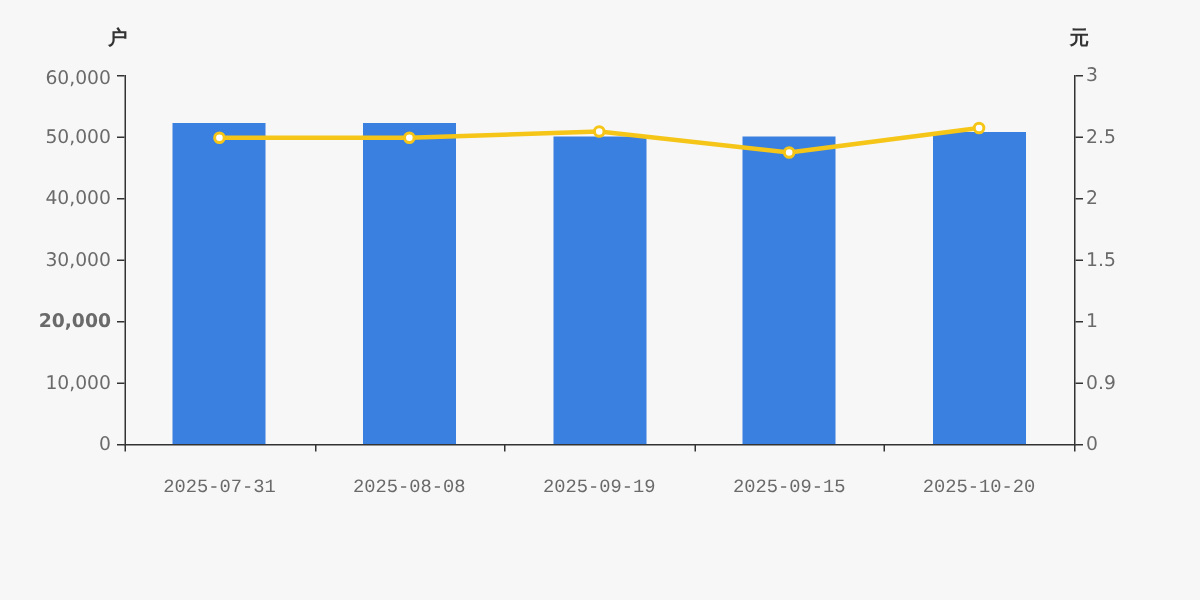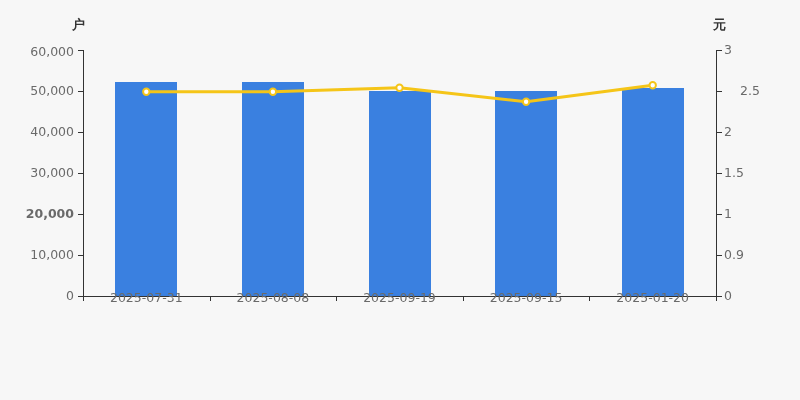--- a/index.html
+++ b/index.html
@@ -83,23 +83,24 @@
   }
   .tick-label.left-tick-label {
     right: 726px;
     text-align: right;
   }
   .tick-label.right-tick-label {
     left: 724px;
     text-align: left;
   }
   .tick-label.cat-label {
-    top: 290px;
+    top: 318px;
     text-align: center;
     transform: translateX(-50%);
+    font-family: Liberation Mono, monospace;
   }
   .bar {
     position: absolute;
     background: #3a80e0;
   }
   #line-layer {
     position: absolute;
     left: 0;
     top: 0;
     width: 800px;
@@ -140,21 +141,21 @@
       <div class="tick-label right-tick-label" style="top: 288px;">0</div>
       <div class="tick-mark right-tick" style="top: 255px;"></div>
       <div class="tick-label right-tick-label" style="top: 247px;">0.9</div>
       <div class="tick-mark right-tick" style="top: 214px;"></div>
       <div class="tick-label right-tick-label" style="top: 206px;">1</div>
       <div class="tick-mark right-tick" style="top: 173px;"></div>
       <div class="tick-label right-tick-label" style="top: 165px;">1.5</div>
       <div class="tick-mark right-tick" style="top: 132px;"></div>
       <div class="tick-label right-tick-label" style="top: 124px;">2</div>
       <div class="tick-mark right-tick" style="top: 91px;"></div>
-      <div class="tick-label right-tick-label" style="top: 83px; margin-left: 16px;">2.5</div>
+      <div class="tick-label right-tick-label" style="top: 83px;">2.5</div>
       <div class="tick-mark right-tick" style="top: 50px;"></div>
       <div class="tick-label right-tick-label" style="top: 42px;">3</div>
     </div>
   <div id="bars-layer">
       <div class="bar" title="2025-07-31: 52200户" style="left: 115.3px; top: 81.98px; width: 62px; height: 214.02px; background: rgb(58, 128, 224);"></div>
       <div class="bar" title="2025-08-08: 52200户" style="left: 241.9px; top: 81.98px; width: 62px; height: 214.02px; background: rgb(58, 128, 224);"></div>
       <div class="bar" title="2025-09-19: 50100户" style="left: 368.5px; top: 90.59px; width: 62px; height: 205.41px; background: rgb(58, 128, 224);"></div>
       <div class="bar" title="2025-09-30: 49900户" style="left: 495.1px; top: 91.41px; width: 62px; height: 204.59px; background: rgb(58, 128, 224);"></div>
       <div class="bar" title="2025-10-20: 50800户" style="left: 621.7px; top: 87.72px; width: 62px; height: 208.28px; background: rgb(58, 128, 224);"></div>
     </div>
@@ -182,16 +183,16 @@
       <div class="tick-mark bottom-tick" style="left: 83px;"></div>
       <div class="tick-mark bottom-tick" style="left: 209.6px;"></div>
       <div class="tick-mark bottom-tick" style="left: 336.2px;"></div>
       <div class="tick-mark bottom-tick" style="left: 462.8px;"></div>
       <div class="tick-mark bottom-tick" style="left: 589.4px;"></div>
       <div class="tick-mark bottom-tick" style="left: 716px;"></div>
       <div class="tick-label cat-label" style="left: 146.3px;">2025-07-31</div>
       <div class="tick-label cat-label" style="left: 272.9px;">2025-08-08</div>
       <div class="tick-label cat-label" style="left: 399.5px;">2025-09-19</div>
       <div class="tick-label cat-label" style="left: 526.1px;">2025-09-15</div>
-      <div class="tick-label cat-label" style="left: 652.7px;">2025-01-20</div>
+      <div class="tick-label cat-label" style="left: 652.7px;">2025-10-20</div>
     </div>
 
 </div>
 
 </body></html>

